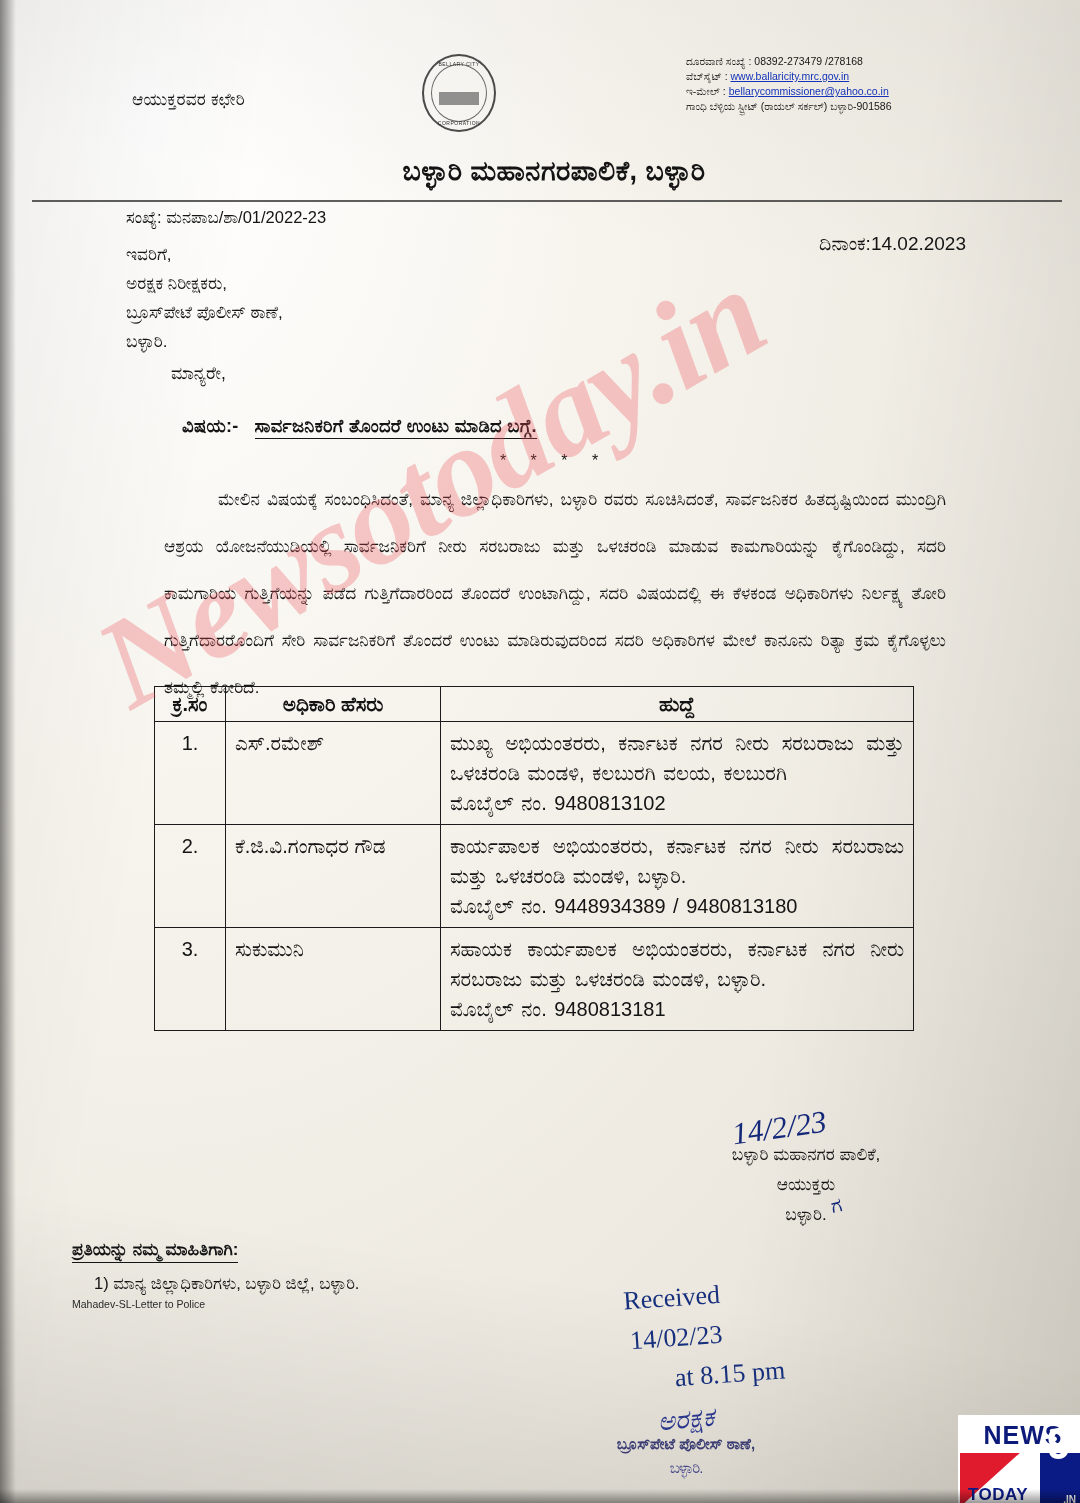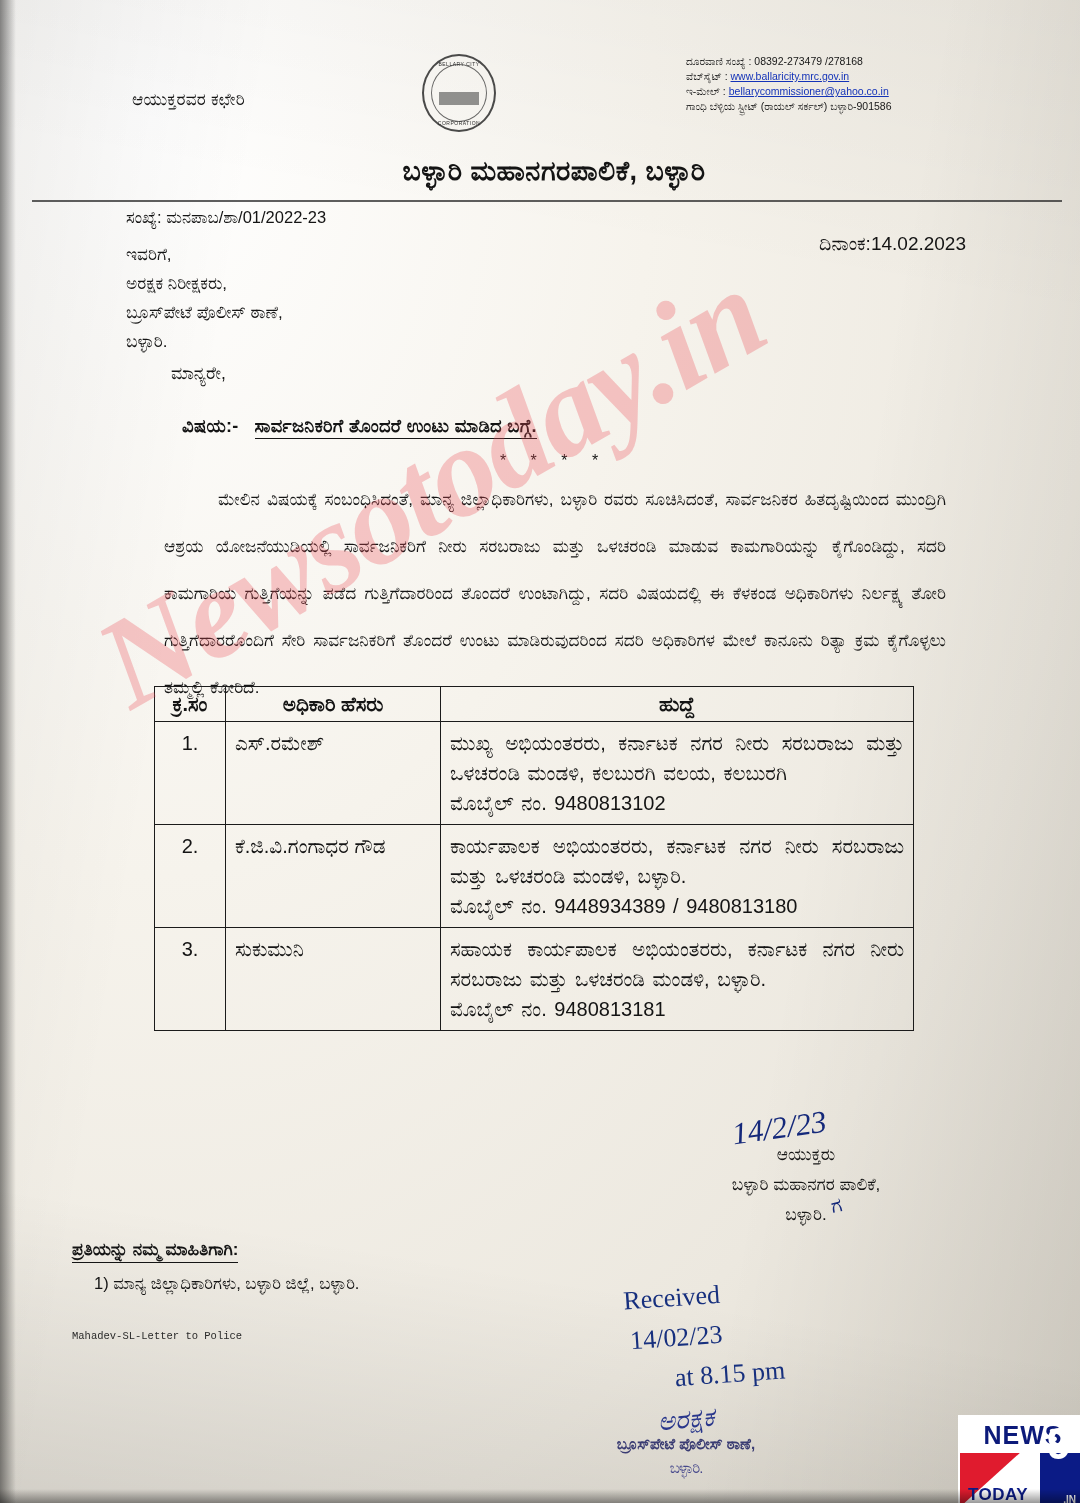--- a/index.html
+++ b/index.html
@@ -256,23 +256,23 @@
   }
   .copy-item {
     position: absolute;
     left: 80px;
     top: 1256px;
     font-size: 16.5px;
   }
   .footnote {
     position: absolute;
     left: 58px;
-    top: 1312px;
+    top: 1280px;
     font-size: 10.5px;
-    font-family: Liberation Mono, monospace;
+    font-family: Liberation Sans, sans-serif;
     color: #2a2a2a;
   }
 
   
   .received {
     position: absolute;
     left: 612px;
     top: 1258px;
     font-family: "Liberation Serif", serif;
     color: #17307e;
@@ -495,22 +495,22 @@
           <td class="ds">
             <span>ಸಹಾಯಕ ಕಾರ್ಯಪಾಲಕ ಅಭಿಯಂತರರು, ಕರ್ನಾಟಕ ನಗರ ನೀರು ಸರಬರಾಜು ಮತ್ತು ಒಳಚರಂಡಿ ಮಂಡಳಿ, ಬಳ್ಳಾರಿ.</span>
             <span class="mob">ಮೊಬೈಲ್ ನಂ. 9480813181</span>
           </td>
         </tr>
       </tbody>
     </table>
 
     <div class="sig-scribble">14/2/23</div>
     <div class="sign-block">
+      <div>ಬಳ್ಳಾರಿ ಮಹಾನಗರ ಪಾಲಿಕೆ,</div>
       <div>ಆಯುಕ್ತರು</div>
-      <div>ಬಳ್ಳಾರಿ ಮಹಾನಗರ ಪಾಲಿಕೆ,</div>
       <div>ಬಳ್ಳಾರಿ.</div>
     </div>
     <div class="sig-mini">ಗ</div>
 
     <div class="copy-head">ಪ್ರತಿಯನ್ನು ನಮ್ಮ ಮಾಹಿತಿಗಾಗಿ:</div>
     <div class="copy-item">1) ಮಾನ್ಯ ಜಿಲ್ಲಾಧಿಕಾರಿಗಳು, ಬಳ್ಳಾರಿ ಜಿಲ್ಲೆ, ಬಳ್ಳಾರಿ.</div>
     <div class="footnote">Mahadev-SL-Letter to Police</div>
 
     <div class="received">
       <div>Received</div>

